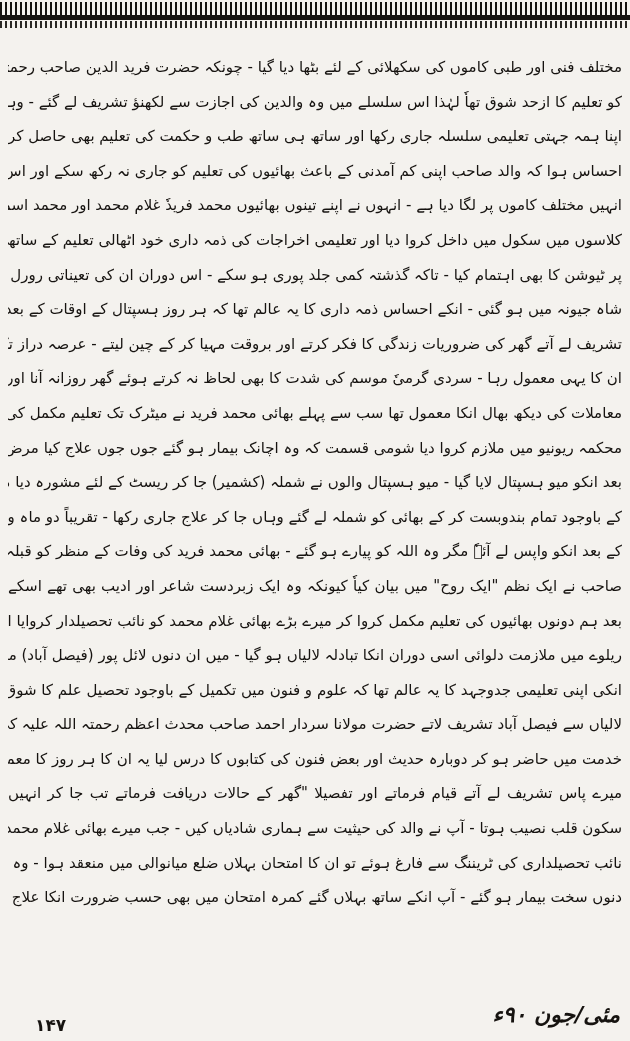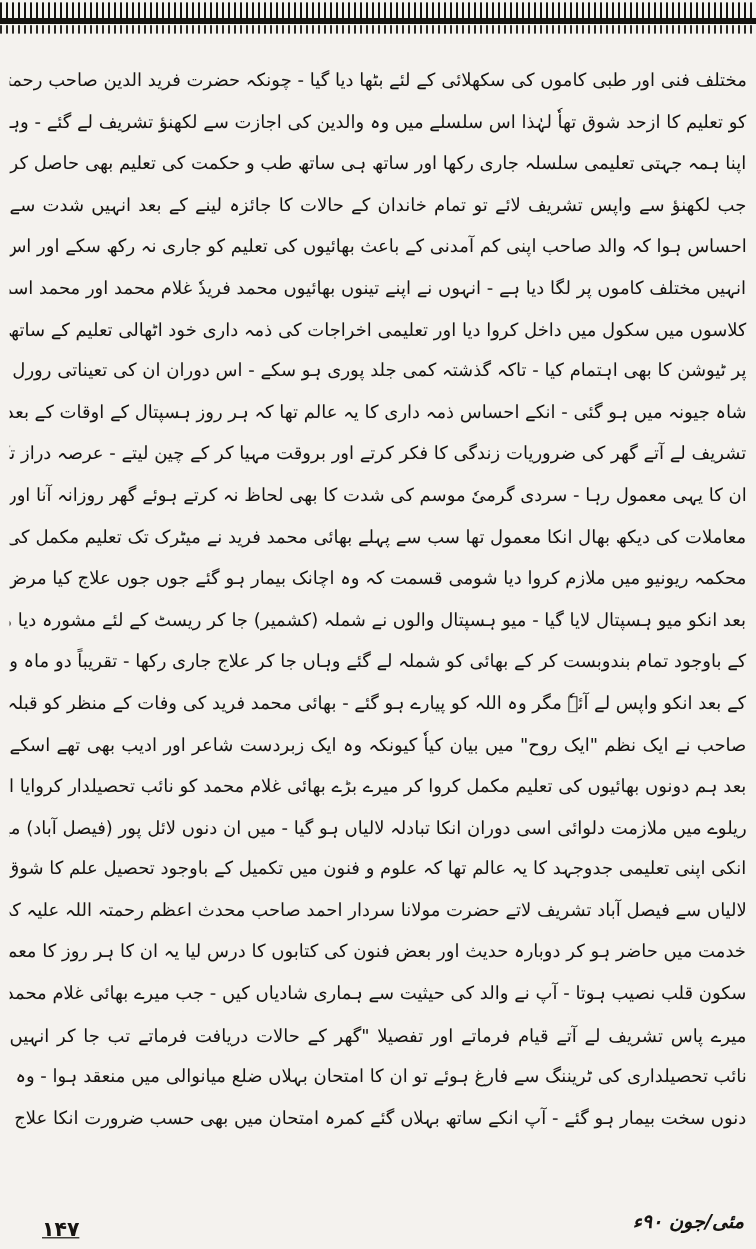--- a/index.html
+++ b/index.html
@@ -37,70 +37,68 @@
     white-space: nowrap;
     overflow: hidden;
     text-align: justify;
     text-align-last: justify;
     direction: rtl;
   }
   .footer-issue {
     position: absolute;
     right: 10px; bottom: 14px;
     direction: rtl;
-    font-size: 16px;
+    font-size: 22px;
     font-weight: bold;
     font-style: italic;
     margin-left: 16px;
   }
   .page-number {
     position: absolute;
     left: 35px; bottom: 6px;
     direction: rtl;
     font-size: 17px;
     font-weight: bold;
-    text-decoration: underline;
   }
 </style>
 </head>
 <body>
 
 <div class="page">
 
   <div class="ornament">
     <div class="teeth"></div>
     <div class="bar"></div>
     <div class="fringe"></div>
   </div>
 
   <div class="text-block">
     <div class="line">مختلف فنی اور طبی کاموں کی سکھلائی کے لئے بٹھا دیا گیا - چونکہ حضرت فرید الدین صاحب رحمتہ اللہ علیہ</div>
     <div class="line">کو تعلیم کا ازحد شوق تھاٗ لہٰذا اس سلسلے میں وہ والدین کی اجازت سے لکھنؤ تشریف لے گئے - وہاں جا کر</div>
     <div class="line">اپنا ہمہ جہتی تعلیمی سلسلہ جاری رکھا اور ساتھ ہی ساتھ طب و حکمت کی تعلیم بھی حاصل کرتے رہے</div>
-    <div class="line">جب لکھنؤ سے واپس تشریف لائے تو تمام خاندان کے حالات کا جائزہ لینے کے بعد انہیں شدت سے</div>
     <div class="line">احساس ہوا کہ والد صاحب اپنی کم آمدنی کے باعث بھائیوں کی تعلیم کو جاری نہ رکھ سکے اور اس وجہ سے</div>
     <div class="line">انہیں مختلف کاموں پر لگا دیا ہے - انہوں نے اپنے تینوں بھائیوں محمد فریدٗ غلام محمد اور محمد اسماعیل کو مختلف</div>
     <div class="line">کلاسوں میں سکول میں داخل کروا دیا اور تعلیمی اخراجات کی ذمہ داری خود اٹھالی تعلیم کے ساتھ ساتھ گھر</div>
     <div class="line">پر ٹیوشن کا بھی اہتمام کیا - تاکہ گذشتہ کمی جلد پوری ہو سکے - اس دوران ان کی تعیناتی رورل ہیلتھ سینٹر</div>
     <div class="line">شاہ جیونہ میں ہو گئی - انکے احساس ذمہ داری کا یہ عالم تھا کہ ہر روز ہسپتال کے اوقات کے بعد گھر جھنگ</div>
     <div class="line">تشریف لے آتے گھر کی ضروریات زندگی کا فکر کرتے اور بروقت مہیا کر کے چین لیتے - عرصہ دراز تک</div>
     <div class="line">ان کا یہی معمول رہا - سردی گرمیٗ موسم کی شدت کا بھی لحاظ نہ کرتے ہوئے گھر روزانہ آنا اور گھریلو</div>
     <div class="line">معاملات کی دیکھ بھال انکا معمول تھا سب سے پہلے بھائی محمد فرید نے میٹرک تک تعلیم مکمل کی تو انہیں</div>
     <div class="line">محکمہ ریونیو میں ملازم کروا دیا شومی قسمت کہ وہ اچانک بیمار ہو گئے جوں جوں علاج کیا مرض بڑھتا گیا آپکے</div>
     <div class="line">بعد انکو میو ہسپتال لایا گیا - میو ہسپتال والوں نے شملہ (کشمیر) جا کر ریسٹ کے لئے مشورہ دیا محدود وسائل</div>
     <div class="line">کے باوجود تمام بندوبست کر کے بھائی کو شملہ لے گئے وہاں جا کر علاج جاری رکھا - تقریباً دو ماہ وہاں گذارنے</div>
     <div class="line">کے بعد انکو واپس لے آئےٗ مگر وہ اللہ کو پیارے ہو گئے - بھائی محمد فرید کی وفات کے منظر کو قبلہ ڈاکٹر</div>
     <div class="line">صاحب نے ایک نظم "ایک روح" میں بیان کیاٗ کیونکہ وہ ایک زبردست شاعر اور ادیب بھی تھے اسکے</div>
     <div class="line">بعد ہم دونوں بھائیوں کی تعلیم مکمل کروا کر میرے بڑے بھائی غلام محمد کو نائب تحصیلدار کروایا اور مجھے</div>
     <div class="line">ریلوے میں ملازمت دلوائی اسی دوران انکا تبادلہ لالیاں ہو گیا - میں ان دنوں لائل پور (فیصل آباد) میں تھا -</div>
     <div class="line">انکی اپنی تعلیمی جدوجہد کا یہ عالم تھا کہ علوم و فنون میں تکمیل کے باوجود تحصیل علم کا شوق فروز تھا - روزانہ</div>
     <div class="line">لالیاں سے فیصل آباد تشریف لاتے حضرت مولانا سردار احمد صاحب محدث اعظم رحمتہ اللہ علیہ کی</div>
     <div class="line">خدمت میں حاضر ہو کر دوبارہ حدیث اور بعض فنون کی کتابوں کا درس لیا یہ ان کا ہر روز کا معمول تھا شام کو</div>
+    <div class="line">میرے پاس تشریف لے آتے قیام فرماتے اور تفصیلا "گھر کے حالات دریافت فرماتے تب جا کر انہیں</div>
     <div class="line">سکون قلب نصیب ہوتا - آپ نے والد کی حیثیت سے ہماری شادیاں کیں - جب میرے بھائی غلام محمد</div>
-    <div class="line">میرے پاس تشریف لے آتے قیام فرماتے اور تفصیلا "گھر کے حالات دریافت فرماتے تب جا کر انہیں</div>
     <div class="line">نائب تحصیلداری کی ٹریننگ سے فارغ ہوئے تو ان کا امتحان بہلاں ضلع میانوالی میں منعقد ہوا - وہ ان</div>
     <div class="line">دنوں سخت بیمار ہو گئے - آپ انکے ساتھ بہلاں گئے کمرہ امتحان میں بھی حسب ضرورت انکا علاج جاری</div>
   </div>
 
   <div class="footer-issue">مئی/جون ۹۰ء</div>
   <div class="page-number">۱۴۷</div>
 
 </div>
 
 </body></html>

